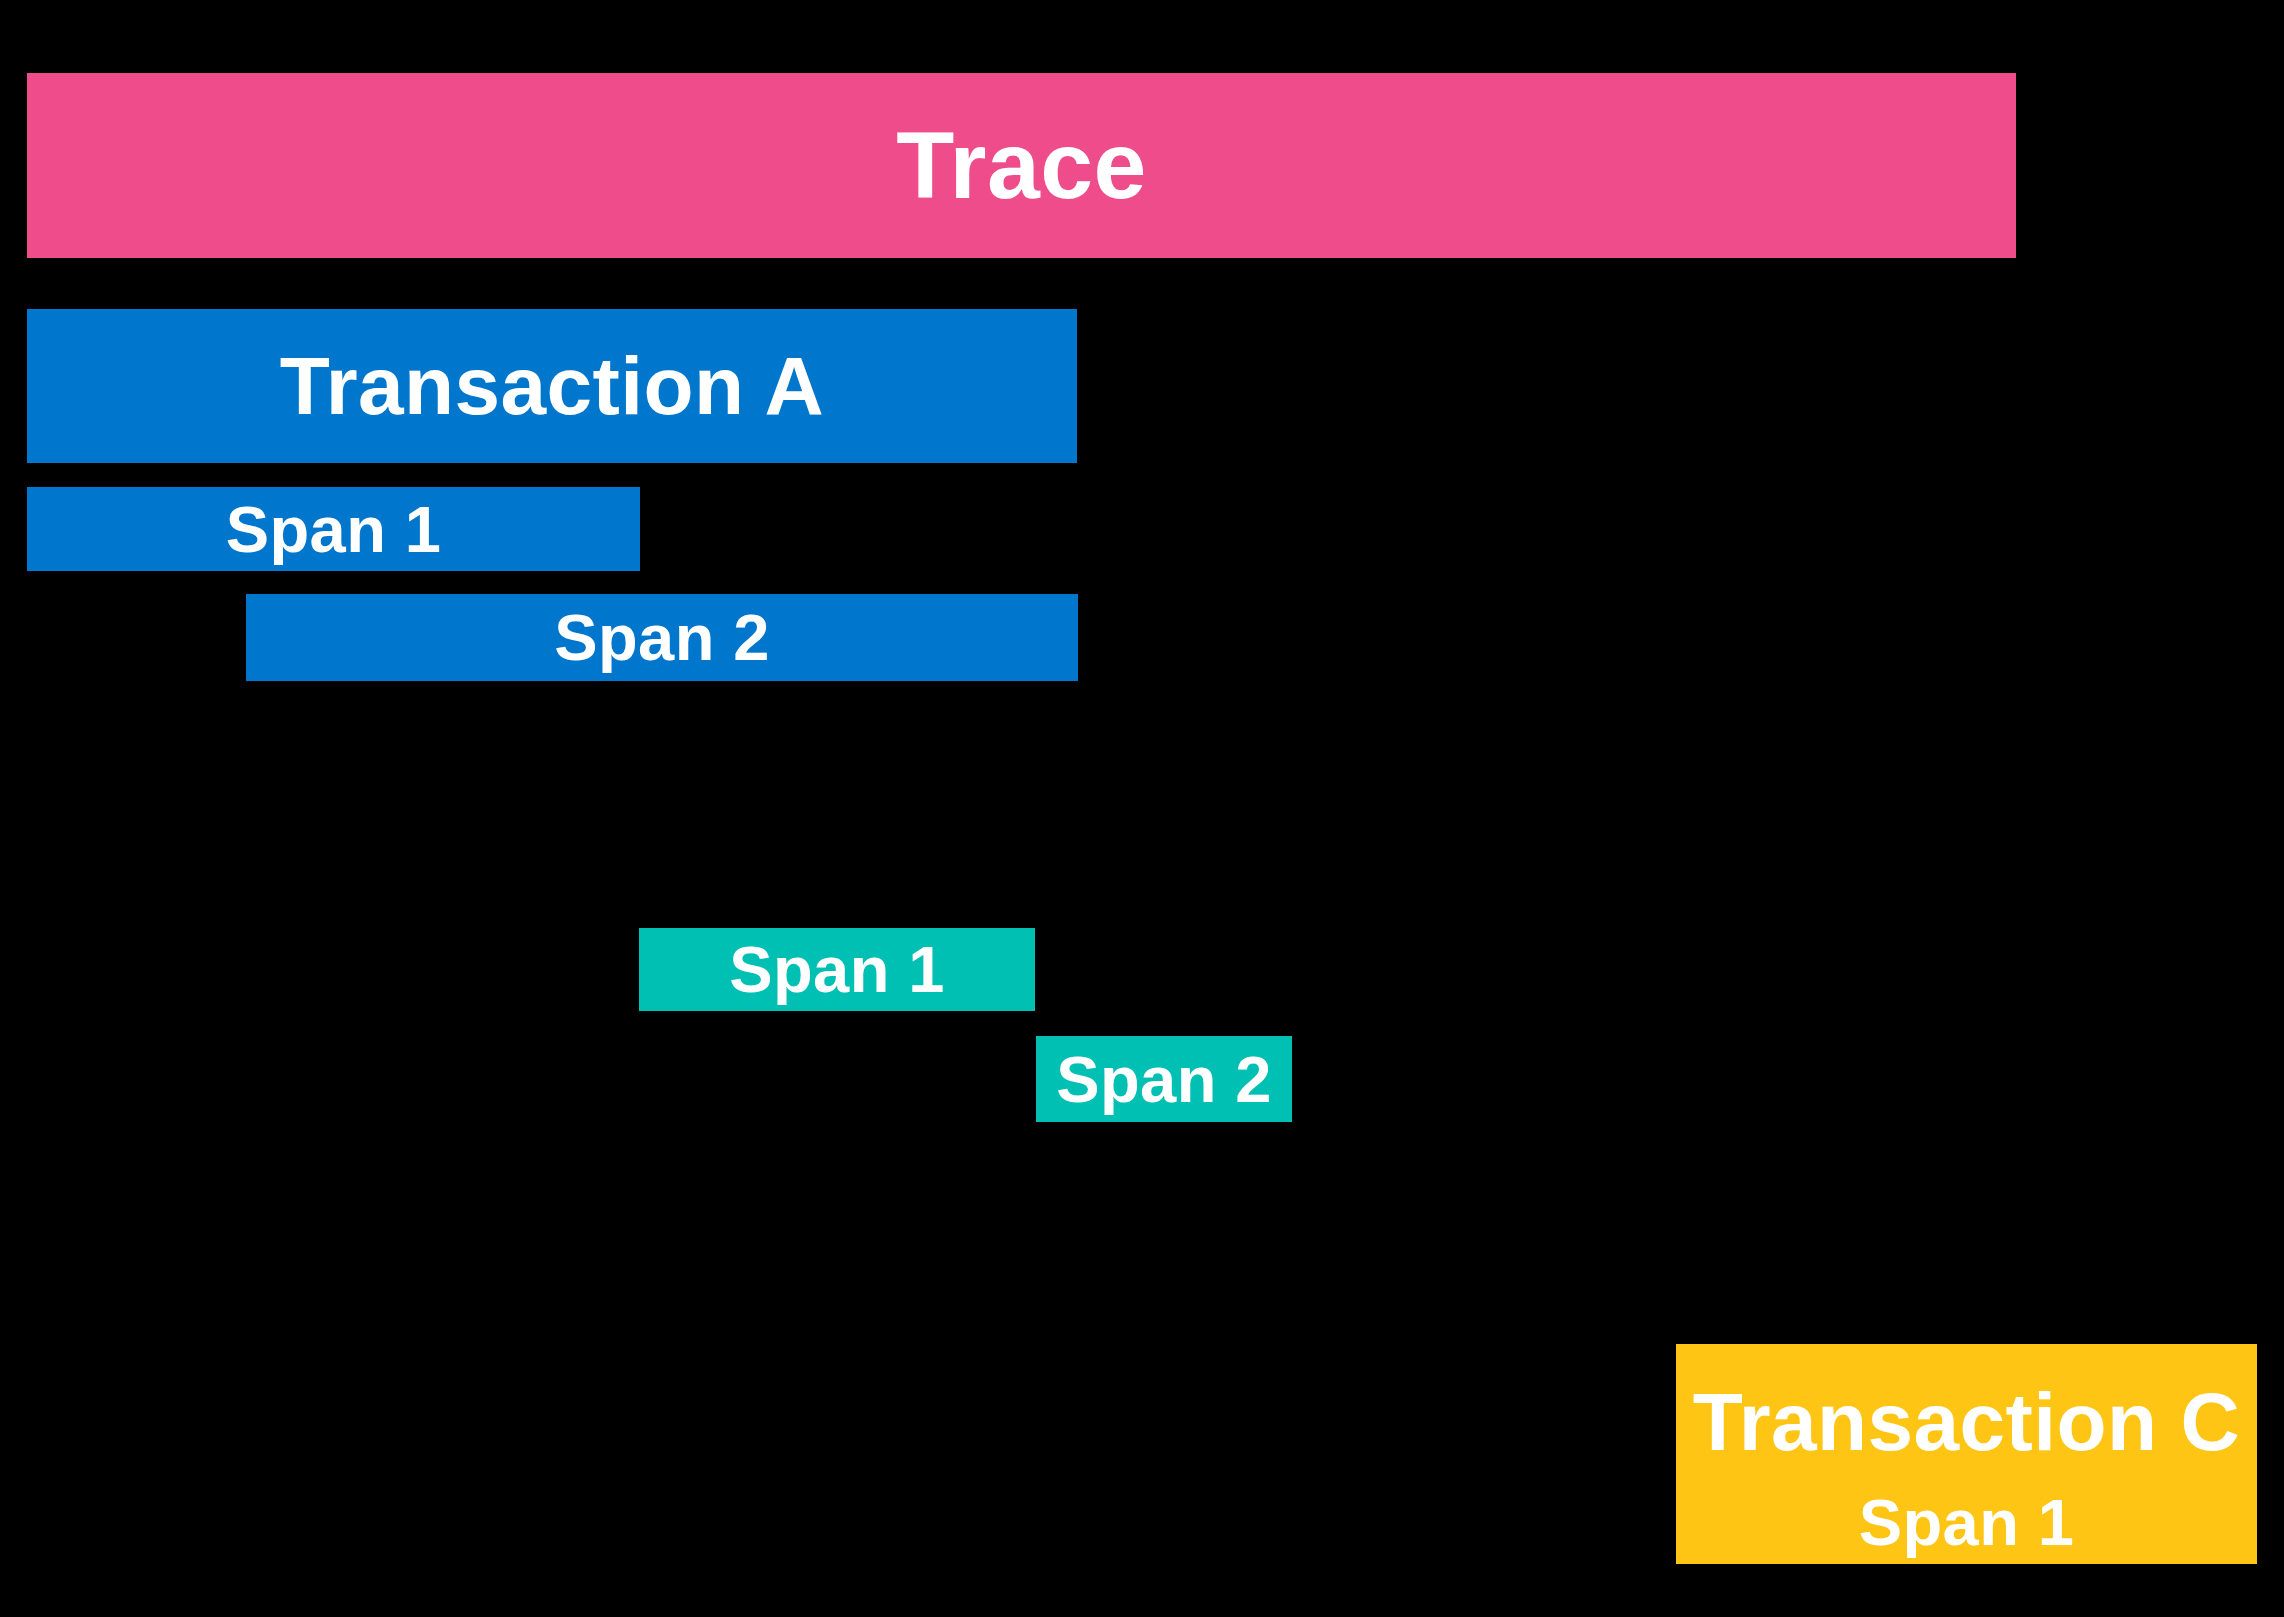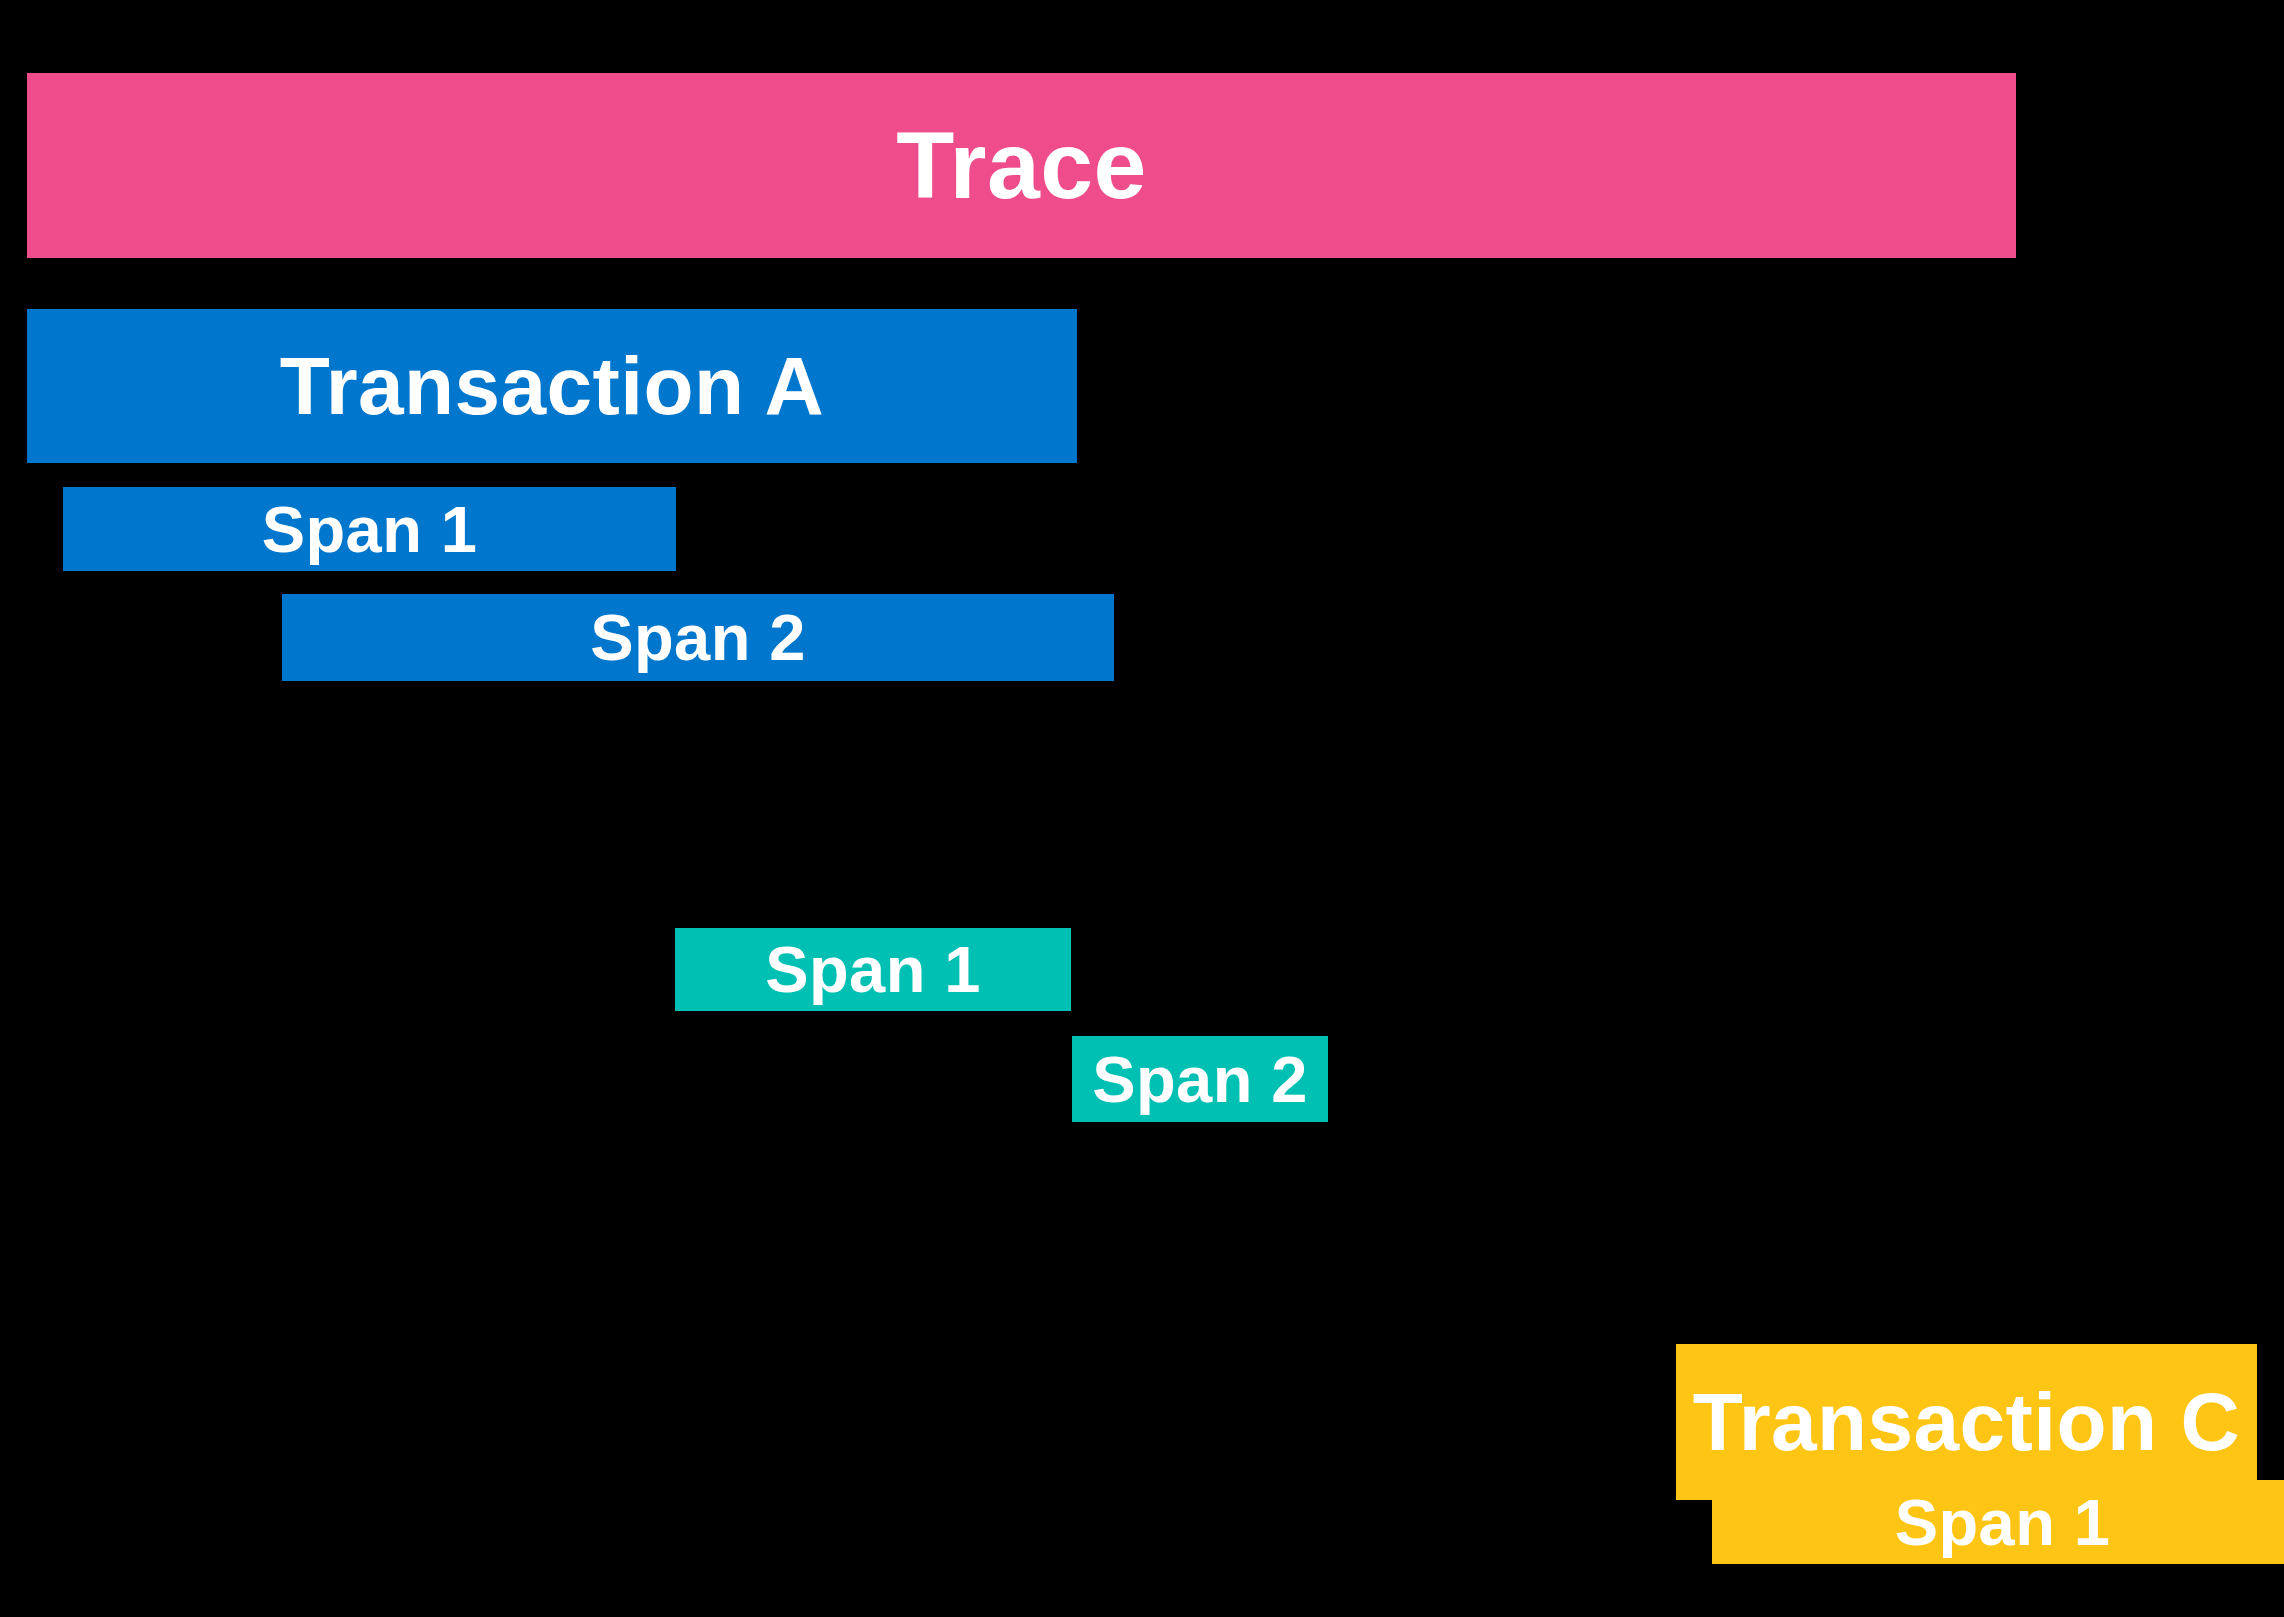--- a/index.html
+++ b/index.html
@@ -28,21 +28,21 @@
     letter-spacing: 0.4px;
     white-space: nowrap;
   }
   .trace-bar {
     left: 27px;  top: 53px;  width: 1989px; height: 185px;
     background: var(--trace, #EE4C8B);
     font-size: 95px;
     margin-top: 20px;
   }
   .txn { font-size: 82px; }
-  .span-bar { font-size: 65px; margin-left: 36px; }
+  .span-bar { font-size: 65px; }
 
   .txn-a   { left: 27px;   top: 309px;  width: 1050px; height: 154px; background: var(--transaction-a, #0077CC); }
   .span-a1 { left: 27px;   top: 487px;  width: 613px;  height: 84px; background: var(--transaction-a, #0077CC); }
   .span-a2 { left: 246px;  top: 594px;  width: 832px; height: 87px; background: var(--transaction-a, #0077CC); }
 
   .txn-b   { left: 639px;  top: 748px;  width: 1037px; height: 158px; background: var(--transaction-b, #00BFB3); }
   .span-b1 { left: 639px;  top: 928px; width: 396px;  height: 83px; background: var(--transaction-b, #00BFB3); }
   .span-b2 { left: 1036px; top: 1036px; width: 256px;  height: 86px; background: var(--transaction-b, #00BFB3); }
   .span-b3 { left: 1292px; top: 1148px; width: 384px;  height: 84px; background: var(--transaction-b, #00BFB3); }
 

